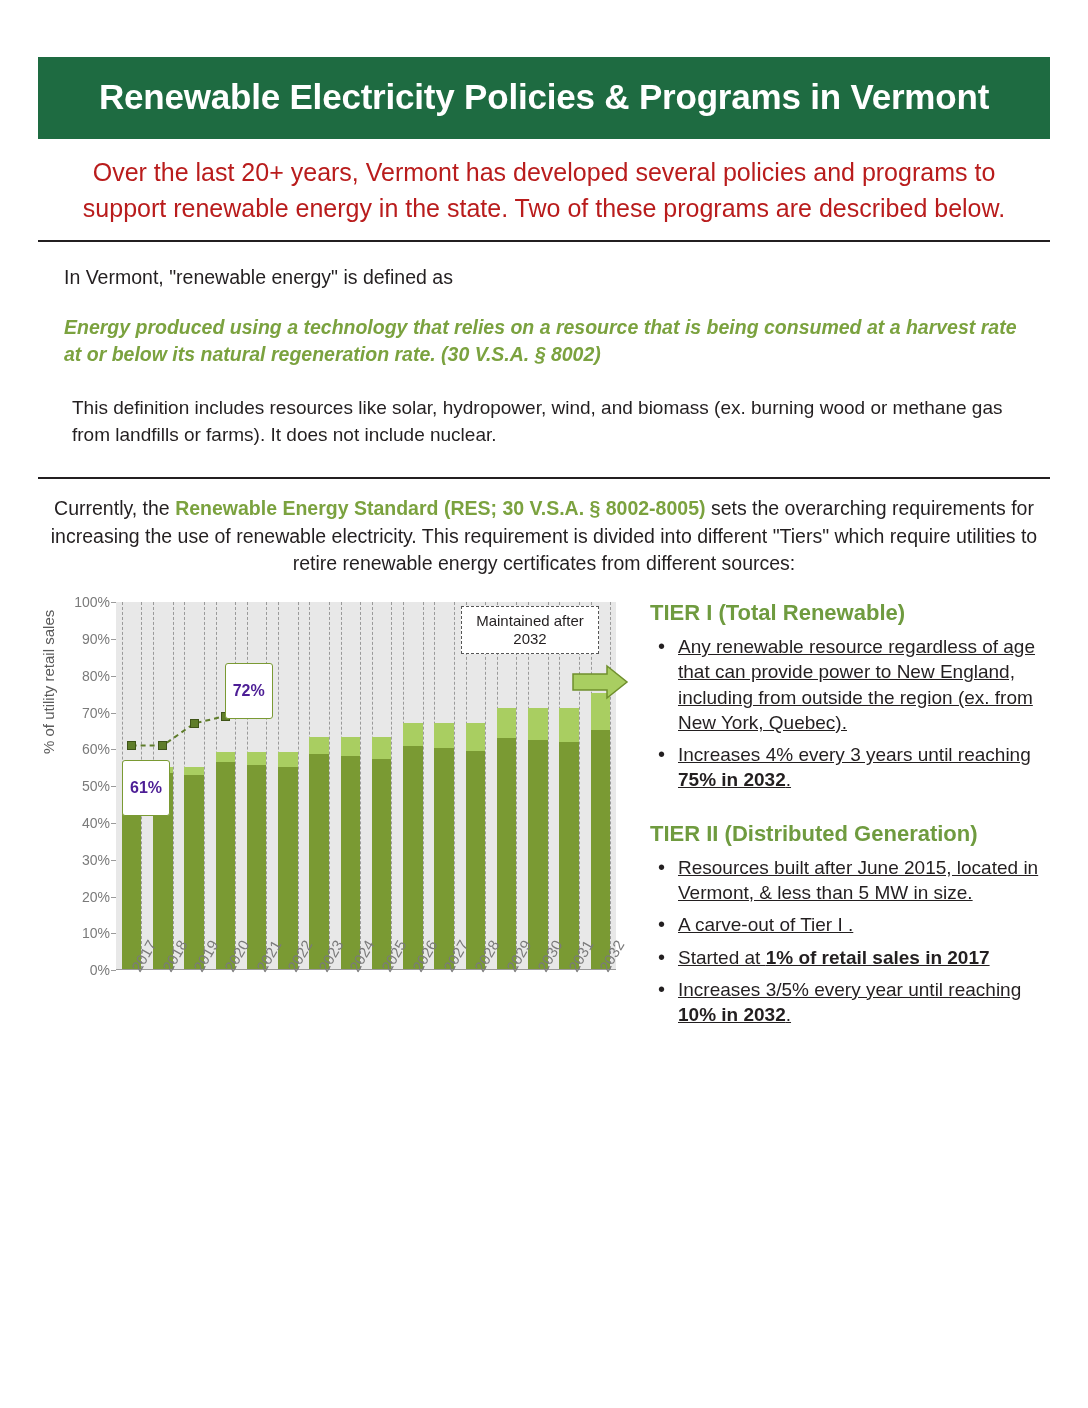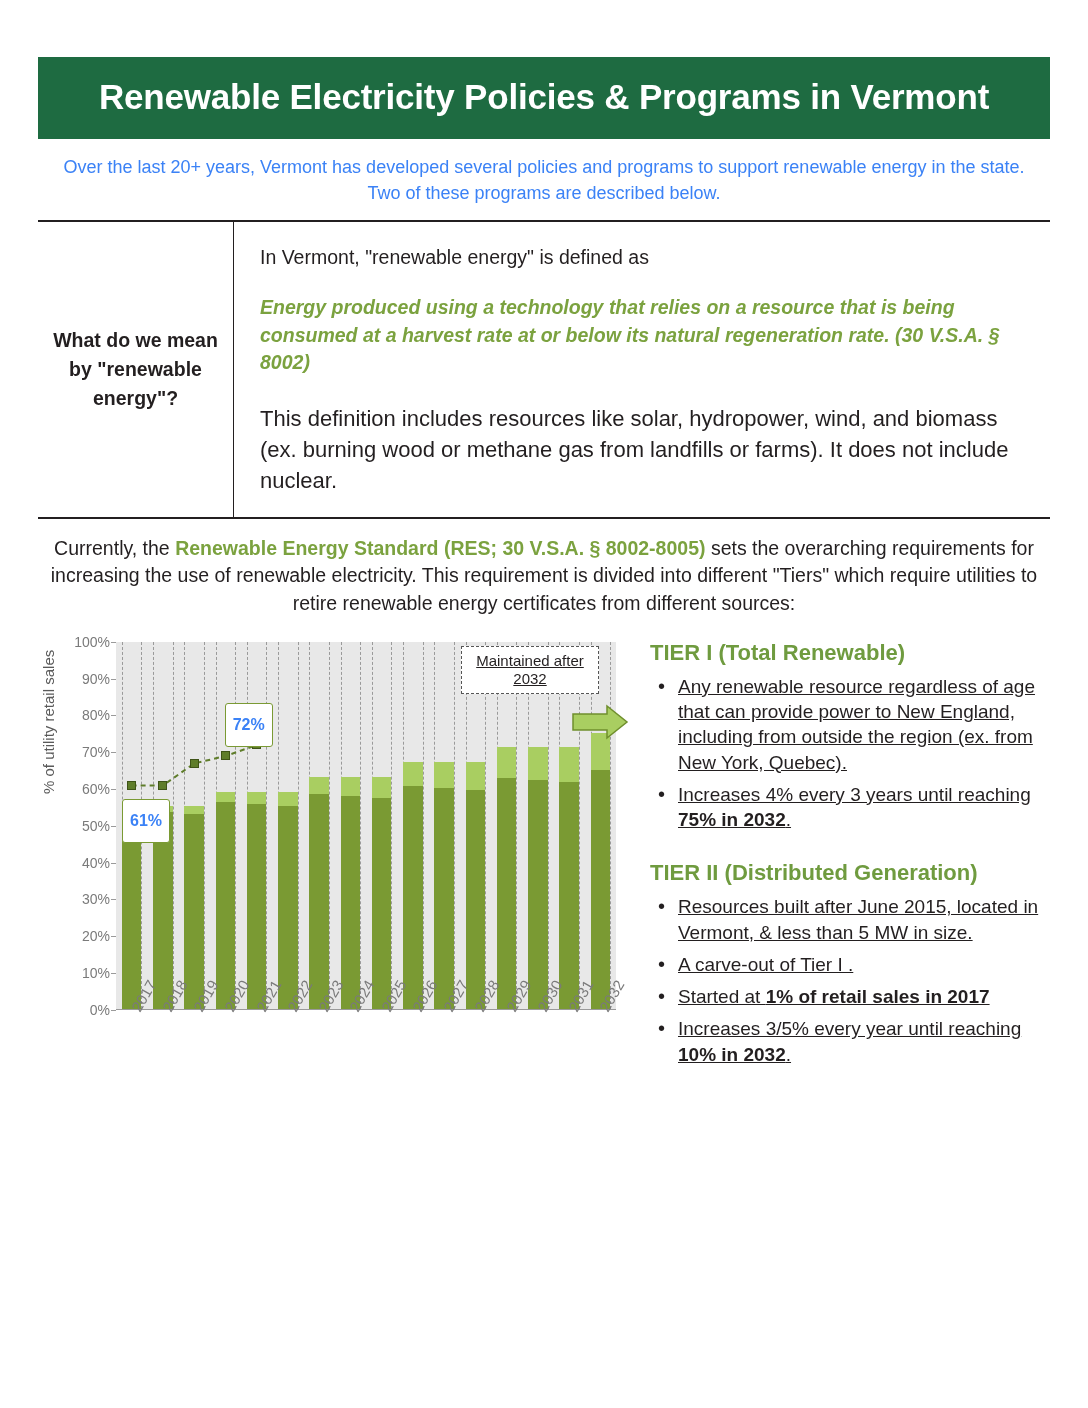--- a/index.html
+++ b/index.html
@@ -33,24 +33,24 @@
   }
   .banner-title {
     font-size: 35px;
     font-weight: bold;
     line-height: 1.26;
     letter-spacing: -0.2px;
   }
   
   .intro {
     text-align: center;
-    font-size: 18px;
+    font-size: 25px;
     line-height: 1.42;
     padding: 16px 12px 14px 12px;
-    color: #3b82f6;
+    color: #b91c1c;
   }
   
   .deftable {
     border-top: 2px solid #231f20;
     border-bottom: 2px solid #231f20;
     display: flex;
     align-items: stretch;
   }
   .def-left {
     width: 196px;
@@ -80,23 +80,23 @@
   }
   .def-quote {
     font-size: 19.5px;
     line-height: 1.42;
     font-style: italic;
     font-weight: bold;
     color: #7ba23f;
     margin: 0 0 26px 0;
   }
   .def-note {
-    font-size: 22px;
+    font-size: 19px;
     line-height: 1.42;
-    margin: 0;
+    margin: 8px;
   }
   
   .res-para {
     text-align: center;
     font-size: 19.5px;
     line-height: 1.42;
     padding: 16px 6px 10px 6px;
   }
   .res-link {
     color: #7ba23f;
@@ -226,33 +226,32 @@
     border: 1px solid #3f5418;
     box-sizing: border-box;
   }
   .callout {
     position: absolute;
     background: #ffffff;
     border: 1.5px solid #7a9a33;
     border-radius: 3px;
     font-size: 16px;
     font-weight: bold;
-    color: #3b82f6;
-    padding: 12px 7px;
+    color: #4c1d95;
+    padding: 18px 7px;
   }
   .maintained-box {
     position: absolute;
     border: 1.5px dashed #555;
     background: #ffffff;
     font-size: 15px;
     text-align: center;
     color: #231f20;
     padding: 5px 8px;
     line-height: 1.2;
-    text-decoration: underline;
   }
   .arrow-svg { position: absolute; }
   
   .legend {
     position: absolute;
     left: 128px;
     top: 470px;
     font-size: 17.5px;
     color: #3a3a3a;
   }
@@ -296,23 +295,20 @@
 
 <div class="page">
 
   <div class="banner">
     <div class="banner-title">Renewable Electricity Policies &amp; Programs in Vermont</div>
   </div>
 
   <div class="intro">Over the last 20+ years, Vermont has developed several policies and programs to support renewable energy in the state. Two of these programs are described below.</div>
 
   <div class="deftable">
-    <div class="def-left">
-      <div class="def-left-text">What do we mean by "renewable energy"?</div>
-    </div>
     <div class="def-right">
       <p class="def-line">In Vermont, "renewable energy" is defined as</p>
       <p class="def-quote">Energy produced using a technology that relies on a resource that is being consumed at a harvest rate at or below its natural regeneration rate. (30 V.S.A. § 8002)</p>
       <p class="def-note">This definition includes resources like solar, hydropower, wind, and biomass (ex.  burning wood or methane gas from landfills or farms). It does not include nuclear.</p>
     </div>
   </div>
 
   <div class="res-para">
     <span>Currently, the </span><span class="res-link">Renewable Energy Standard (RES; 30 V.S.A. § 8002-8005)</span><span> sets the overarching requirements for increasing the use of renewable electricity. This requirement is divided into different "Tiers" which require utilities to retire renewable energy certificates from different sources:</span>
   </div>

